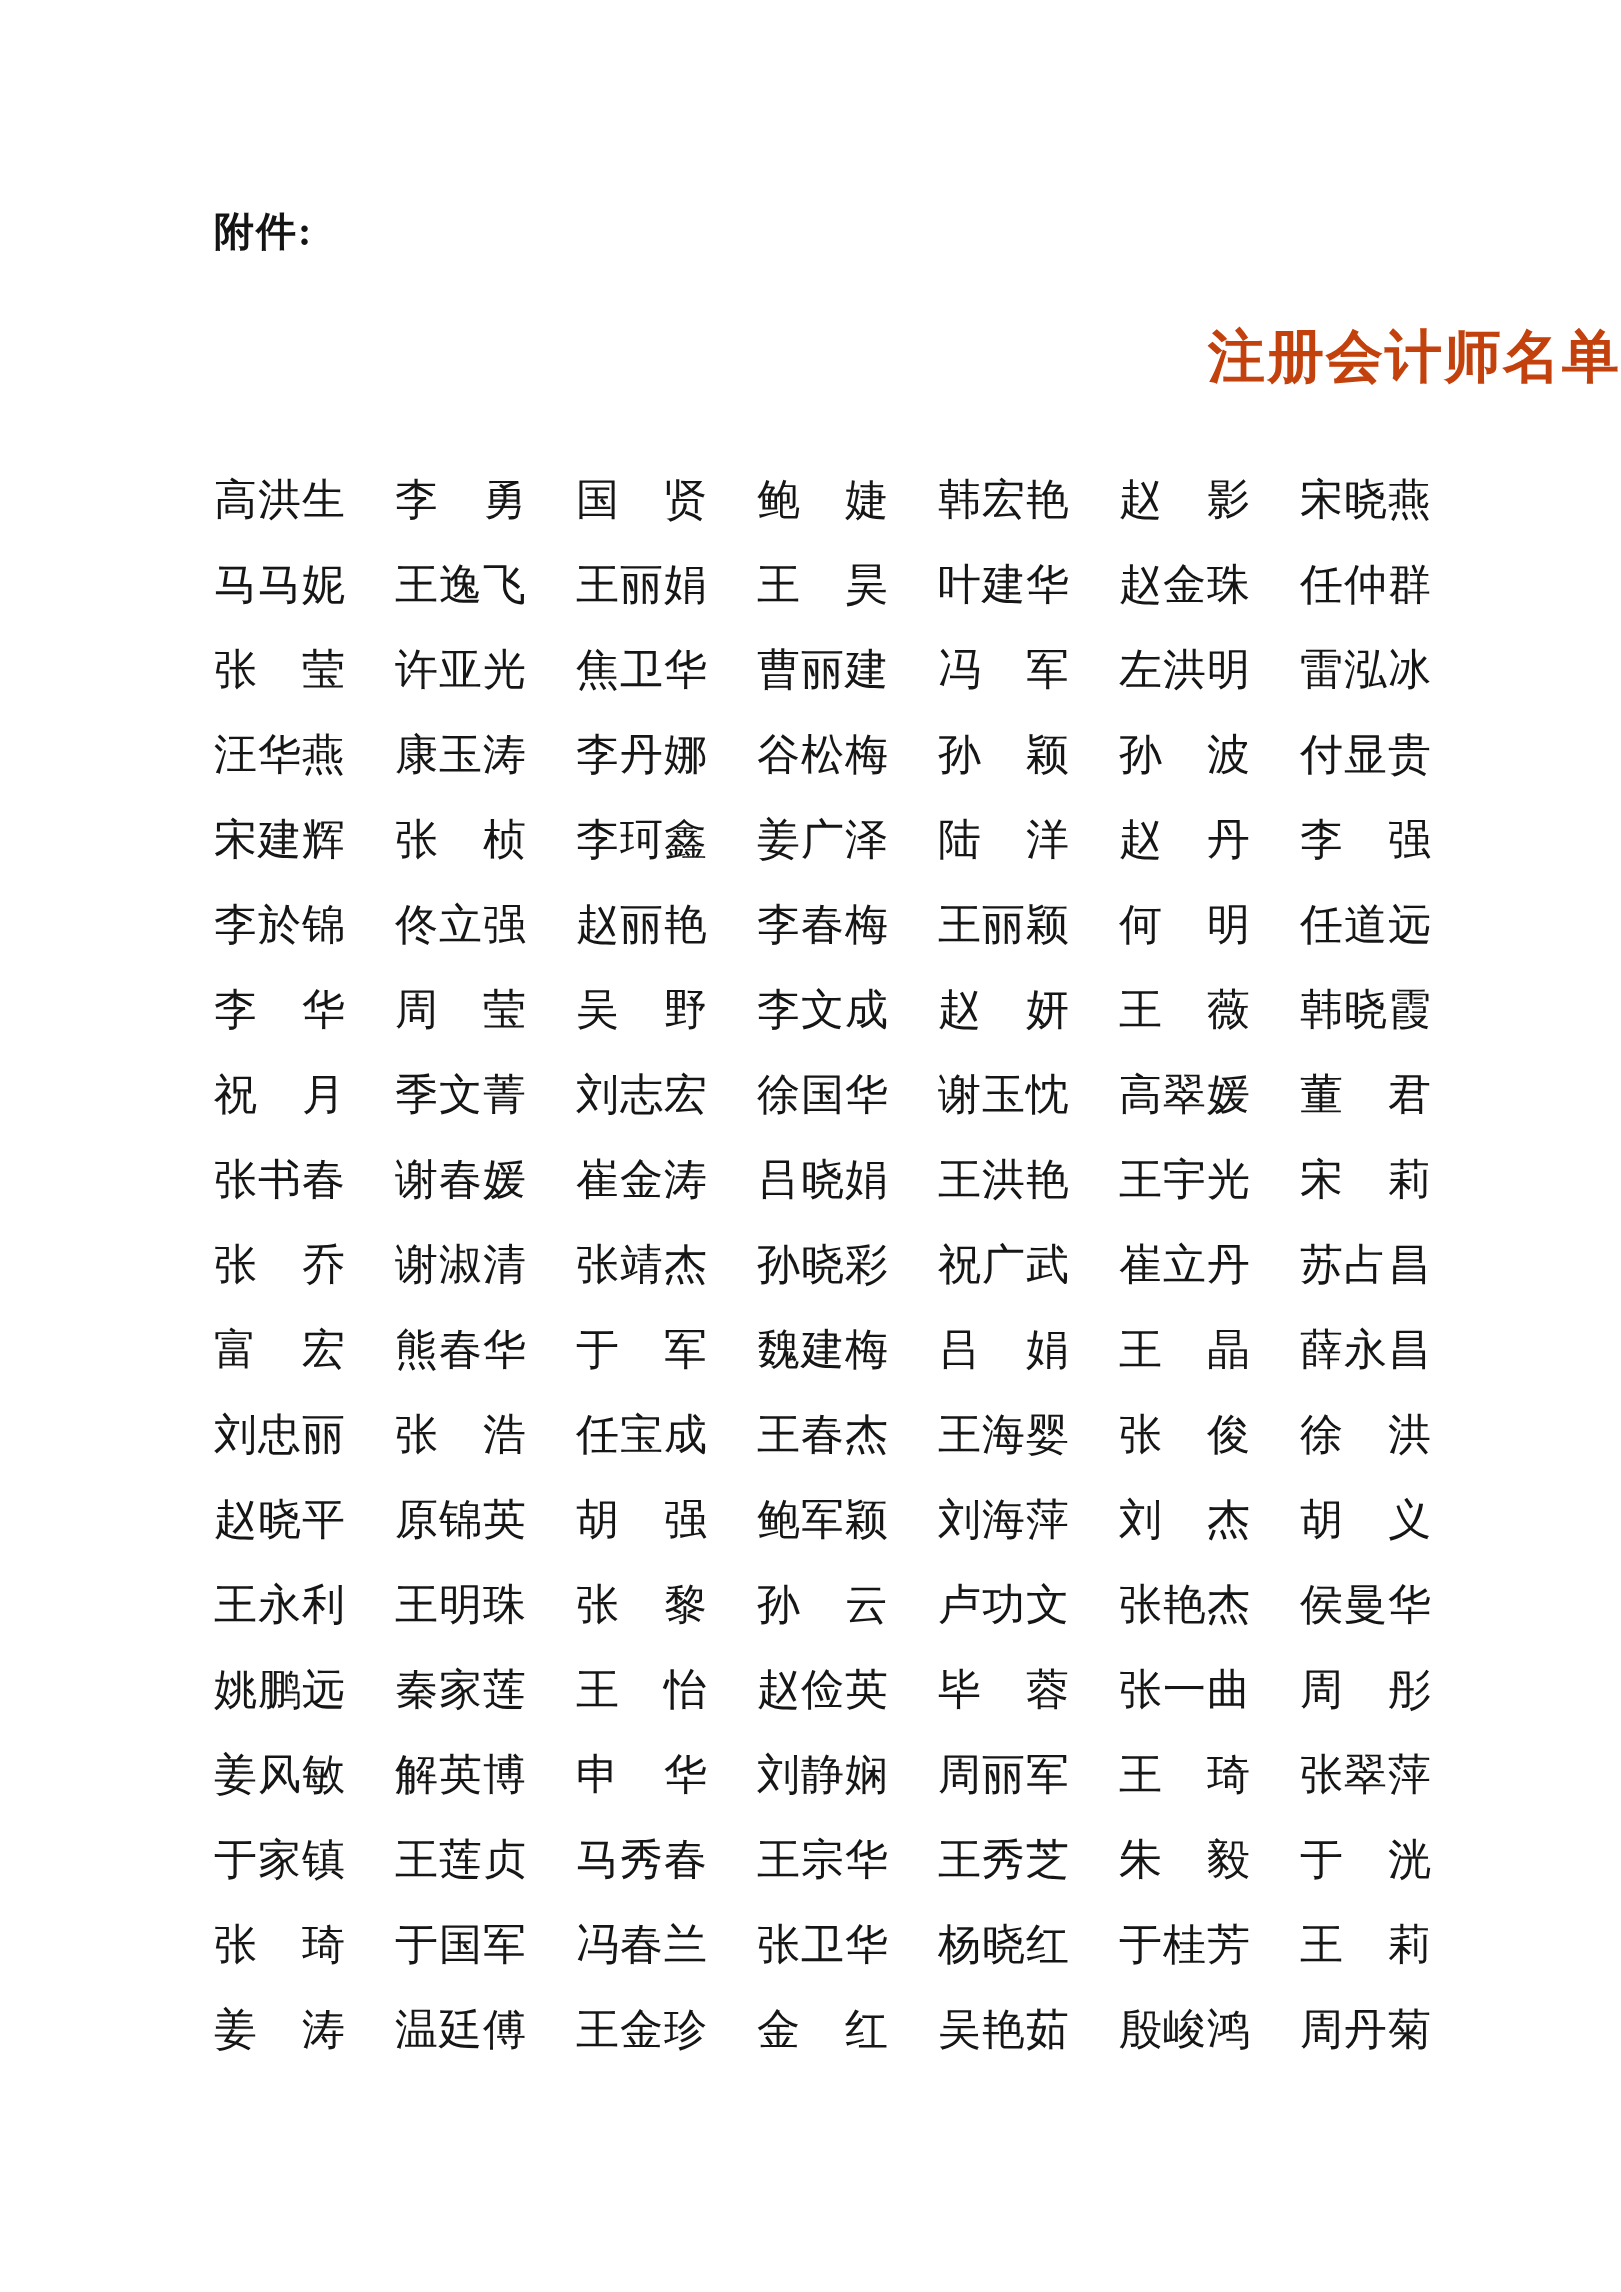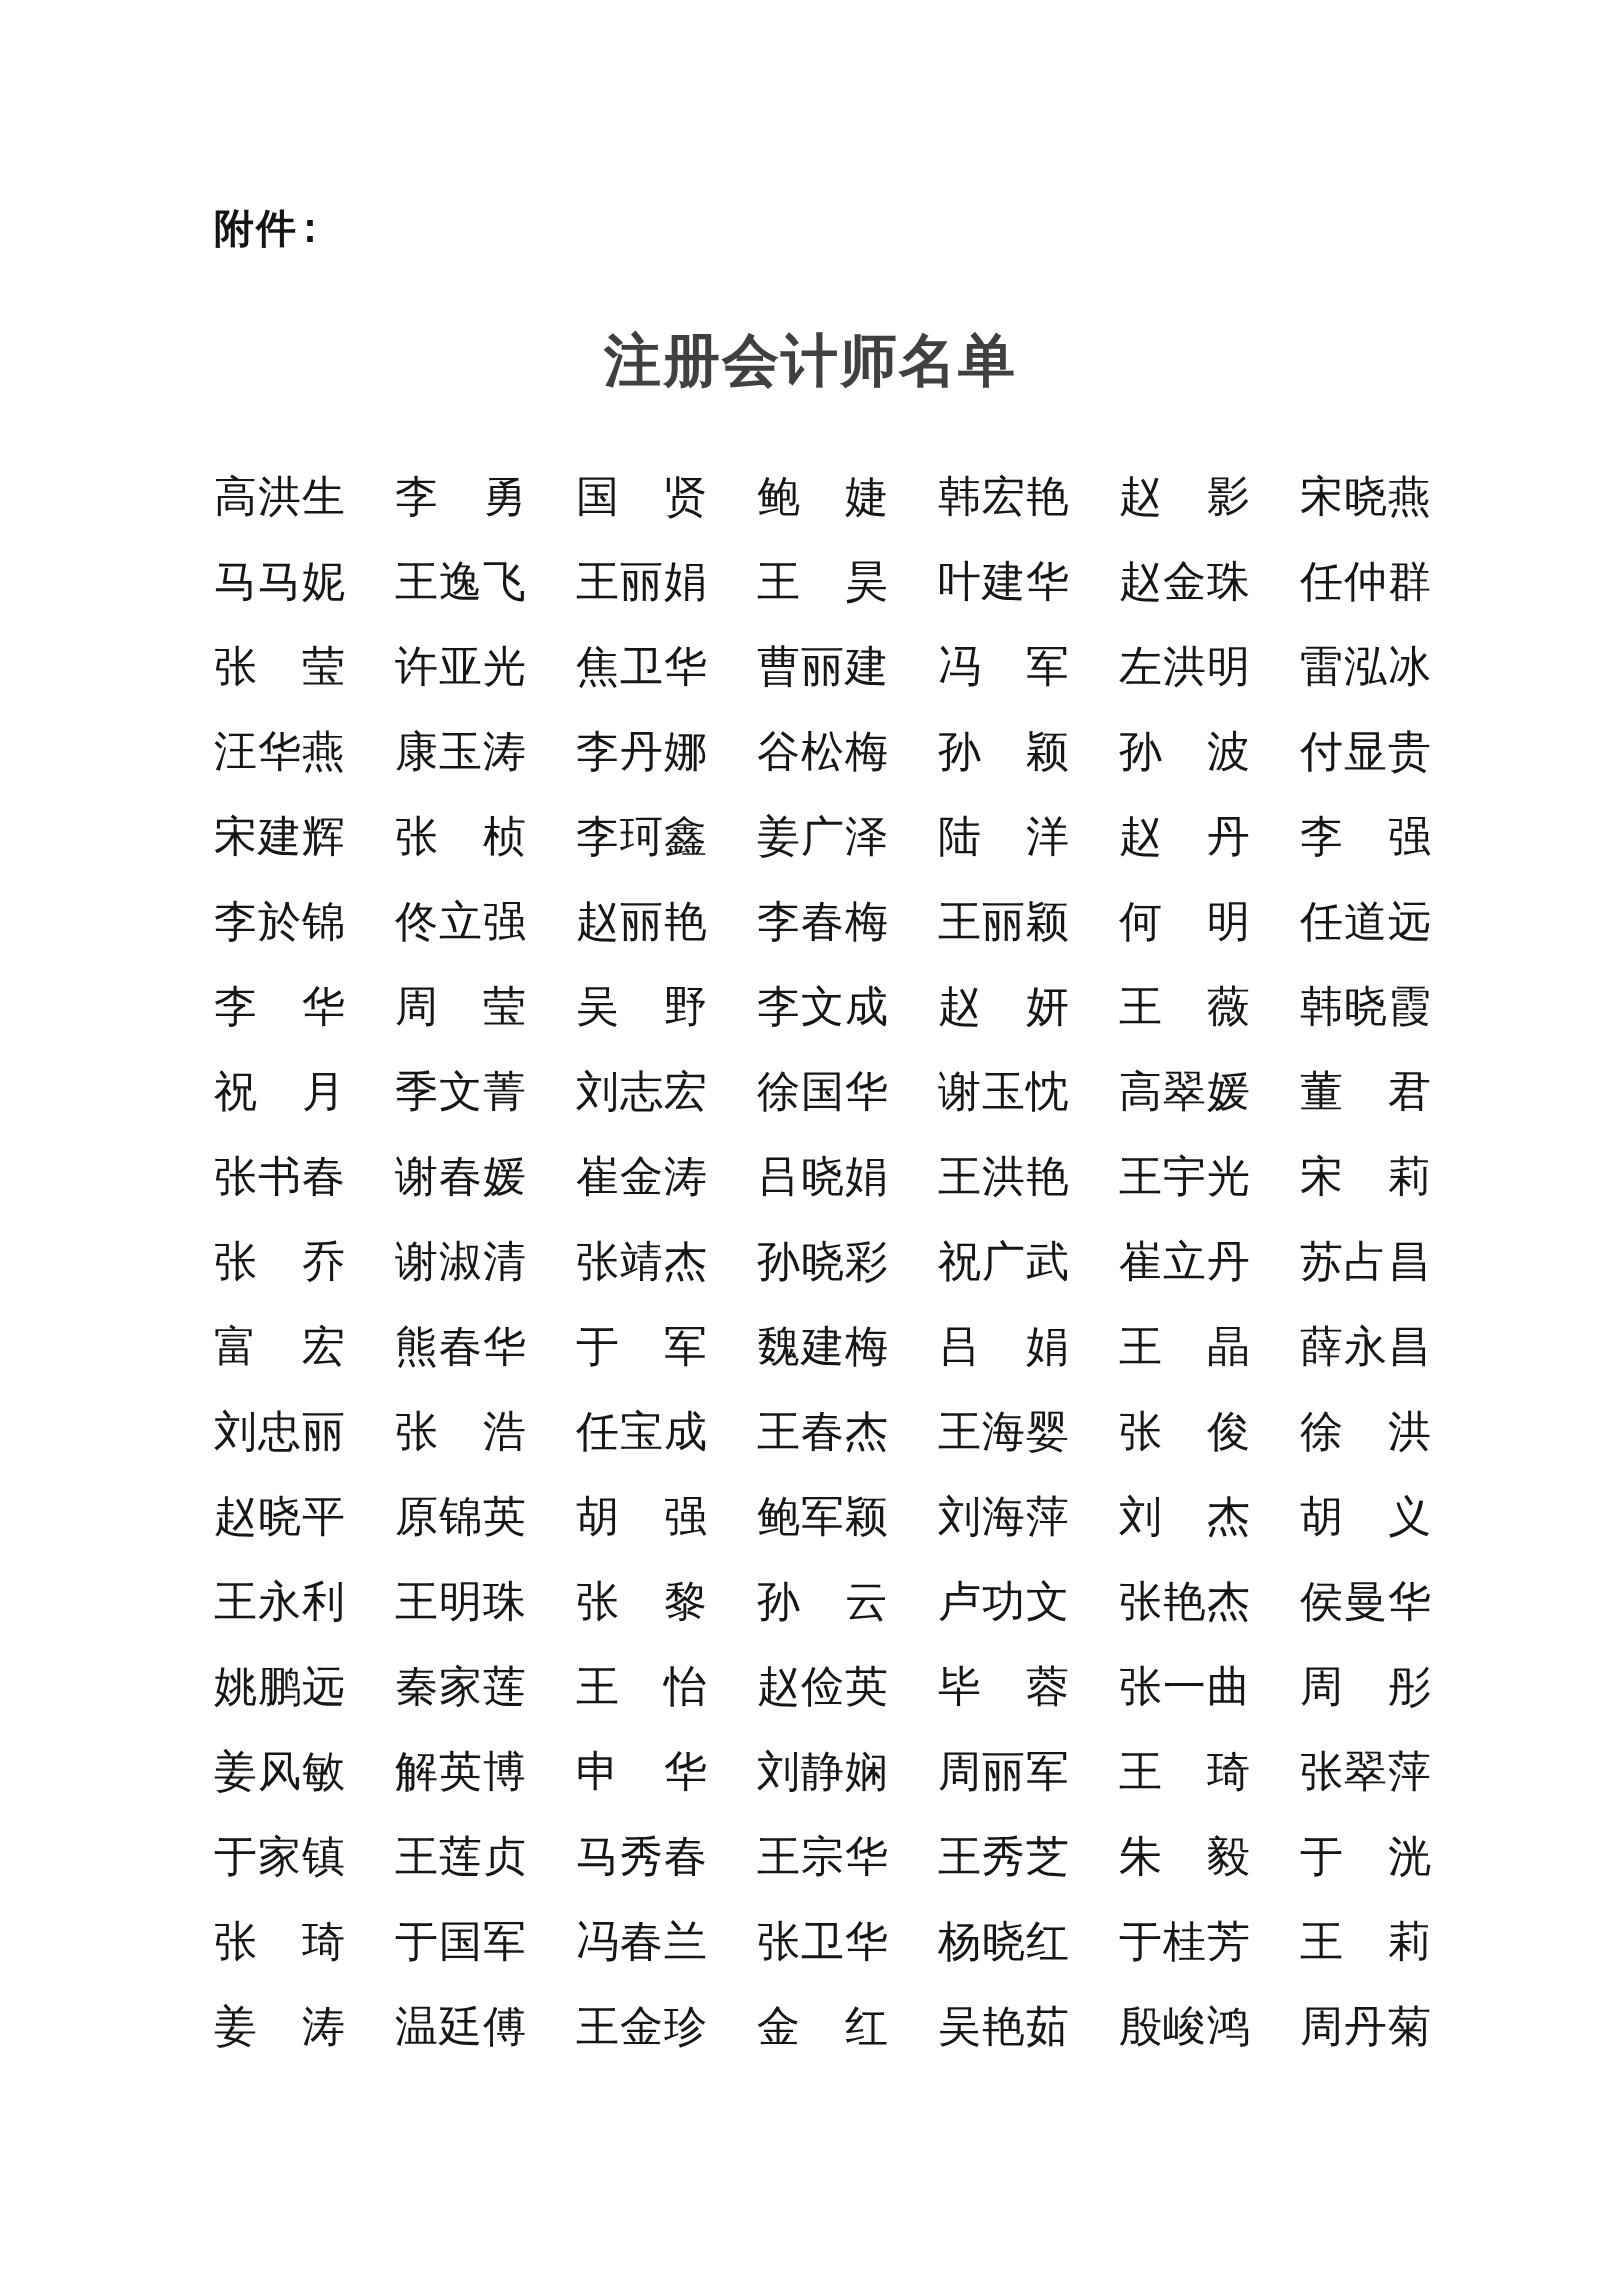--- a/index.html
+++ b/index.html
@@ -12,43 +12,42 @@
     height: 2293px;
     position: relative;
     font-family: "Liberation Serif", "DejaVu Serif", serif;
     color: #111111;
     overflow: hidden;
   }
   .page {
     position: absolute;
     inset: 0;
     background: #ffffff;
-    font-family: Liberation Mono, monospace;
   }
   .attachment-label {
     position: absolute;
     left: 214px;
     top: 210px;
     font-size: 40px;
     line-height: 1.1;
     font-weight: 700;
     letter-spacing: 2px;
     color: #141414;
   }
   .doc-title {
     position: absolute;
     left: 0;
-    top: 296px;
+    top: 288px;
     width: 100%;
-    text-align: center;
+    text-align: right;
     font-size: 57px;
     line-height: 1.1;
     font-weight: 700;
     letter-spacing: 2px;
-    color: #404040;
+    color: #c2410c;
   }
   .name-grid {
     position: absolute;
     left: 214px;
     top: 477px;
     display: grid;
     grid-template-columns: repeat(7, 131px);
     column-gap: 50px;
     row-gap: 41px;
   }

